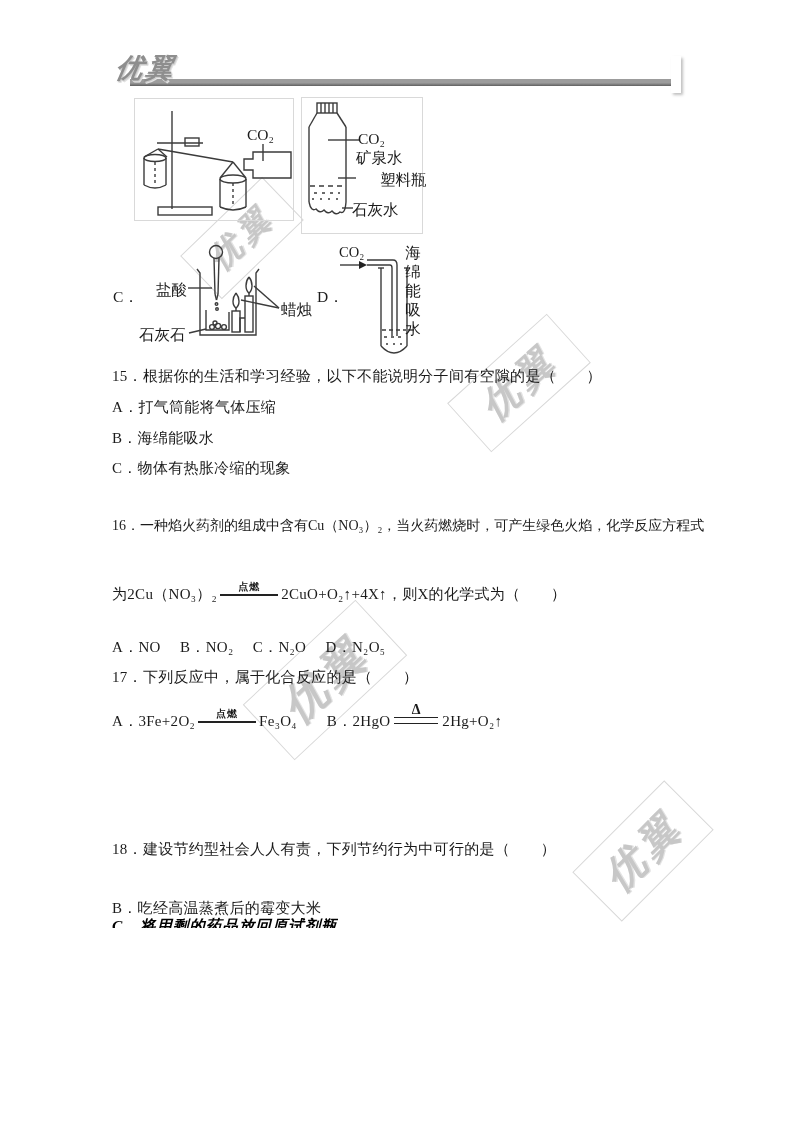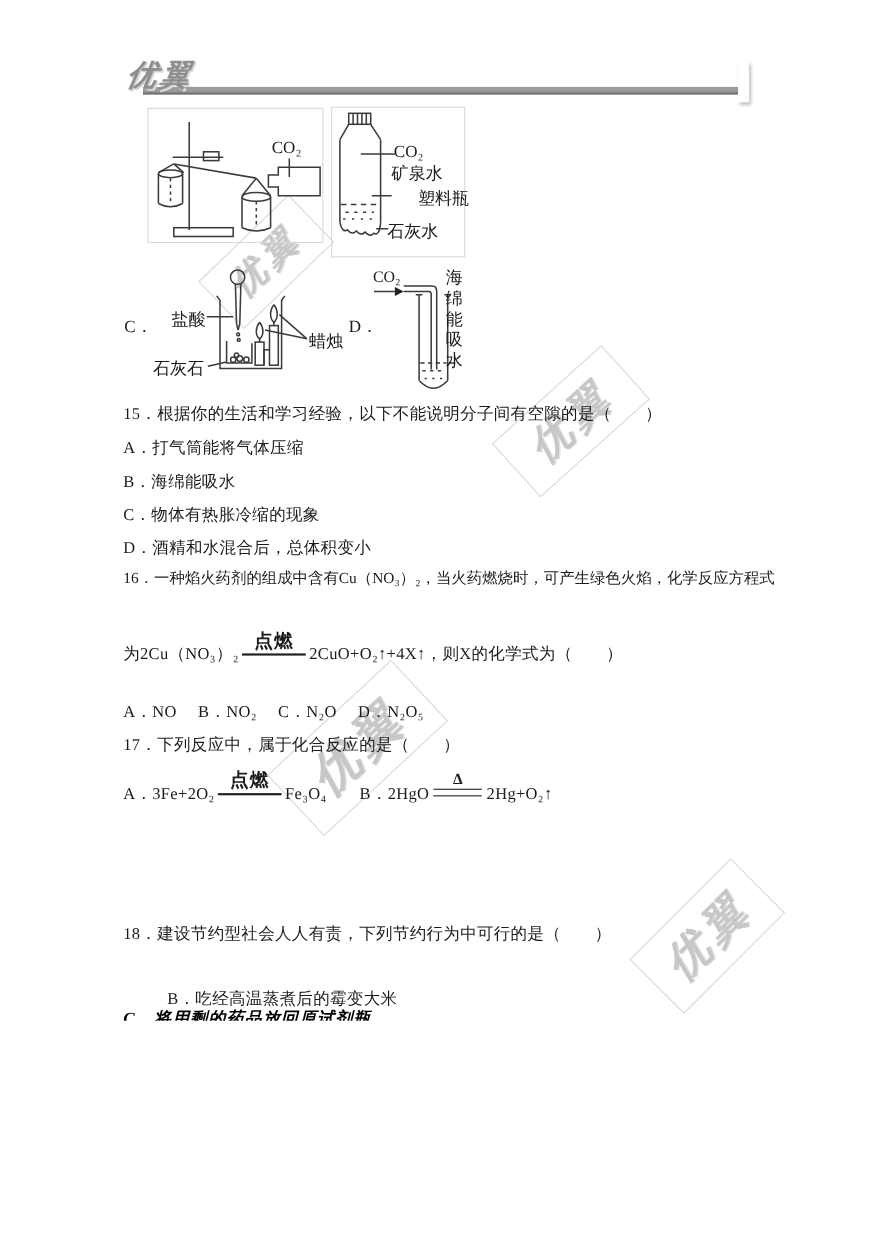--- a/index.html
+++ b/index.html
@@ -36,21 +36,21 @@
            word-break:break-all; text-align:center; z-index:3; }
   .optmark { position:absolute; font-size:15.5px; z-index:3; }
   
   .tl { position:absolute; white-space:nowrap; font-size:15px; letter-spacing:.3px; z-index:2; }
   .tl.small { font-size:14px; letter-spacing:0; }
   .gap { display:inline-block; width:30px; }
   
   .sgl { display:inline-block; position:relative; width:58px; height:2px;
          background:#222; margin:0 3px; vertical-align:3px; }
   .sgl > span { position:absolute; left:50%; bottom:2px; transform:translateX(-50%);
-                font-size:17px; font-weight:700; letter-spacing:1px; white-space:nowrap;text-align:center; }
+                font-size:10px; font-weight:700; letter-spacing:1px; white-space:nowrap;text-align:center; }
   
   .dbl { display:inline-block; position:relative; width:44px; height:5px;
          border-top:1.6px solid #222; border-bottom:1.6px solid #222;
          margin:0 4px; vertical-align:2px; }
   .dbl > span { position:absolute; left:50%; bottom:5px; transform:translateX(-50%);
                 font-size:14px; font-weight:700; }
   
   .wm { position:absolute; display:flex; align-items:center; justify-content:center;
         font-weight:900; font-style:italic; letter-spacing:6px;
         border:1.6px solid #d8d8d8; color:#c7c7c7; z-index:1;
@@ -180,30 +180,29 @@
       <line x1="71" y1="90" x2="77" y2="90"></line>
     </svg>
   </div>
   <div class="lbl" style="left:339px; top:244px; font-size:14.5px;">CO₂</div>
   <div class="lbl-v" style="left:404px; top:243px;">海绵能吸水</div>
 
   <div class="tl" style="left:112px; top:367px;">15．根据你的生活和学习经验，以下不能说明分子间有空隙的是（　　）</div>
   <div class="tl" style="left:112px; top:398px;">A．打气筒能将气体压缩</div>
   <div class="tl" style="left:112px; top:429px;">B．海绵能吸水</div>
   <div class="tl" style="left:112px; top:459px;">C．物体有热胀冷缩的现象</div>
-  <div class="tl" style="left:112px; top:489px;">D．酒精和水混合后，总体积变小</div>
 
   <div class="tl small" style="left:112px; top:517px;">16．一种焰火药剂的组成中含有Cu（NO₃）₂，当火药燃烧时，可产生绿色火焰，化学反应方程式</div>
   <div class="tl" style="left:112px; top:585px;">
     <span>为2Cu（NO₃）₂</span><span class="sgl"><span>点燃</span></span><span>2CuO+O₂↑+4X↑，则X的化学式为（　　）</span>
   </div>
   <div class="tl" style="left:112px; top:638px;">A．NO　 B．NO₂　 C．N₂O　 D．N₂O₅</div>
 
   <div class="tl" style="left:112px; top:668px;">17．下列反应中，属于化合反应的是（　　）</div>
   <div class="tl" style="left:112px; top:712px;">
     <span>A．3Fe+2O₂</span><span class="sgl"><span>点燃</span></span><span>Fe₃O₄</span><span class="gap"></span><span>B．2HgO</span><span class="dbl"><span>Δ</span></span><span>2Hg+O₂↑</span>
   </div>
 
   <div class="tl" style="left:112px; top:840px;">18．建设节约型社会人人有责，下列节约行为中可行的是（　　）</div>
-  <div class="tl" style="left:112px; top:899px;margin-left:40px;">B．吃经高温蒸煮后的霉变大米</div>
+  <div class="tl" style="left:112px; top:899px;">B．吃经高温蒸煮后的霉变大米</div>
   <div class="clip">C．将用剩的药品放回原试剂瓶</div>
 
 </div>
 
 </body></html>

